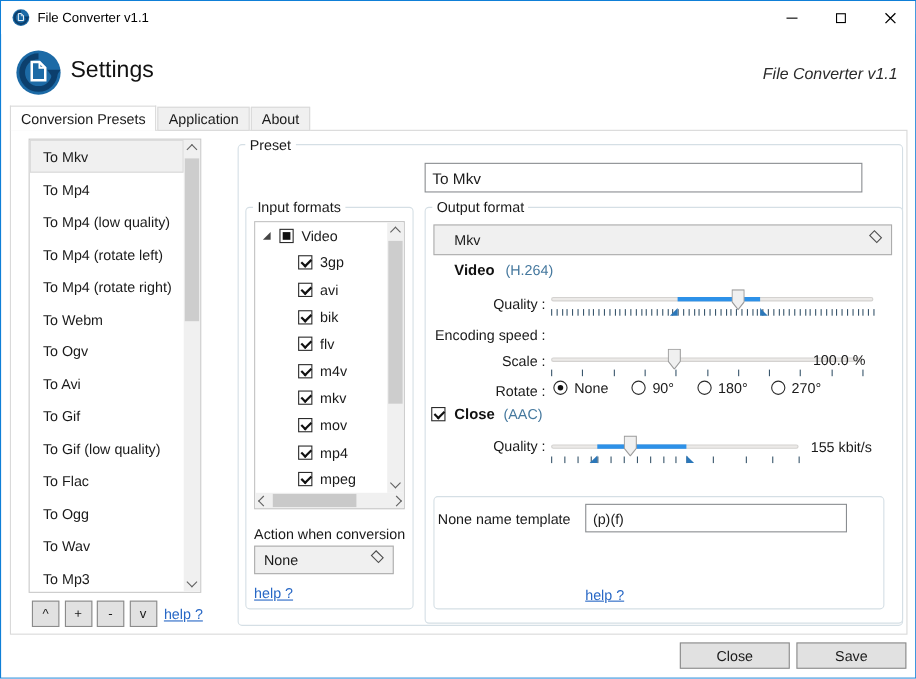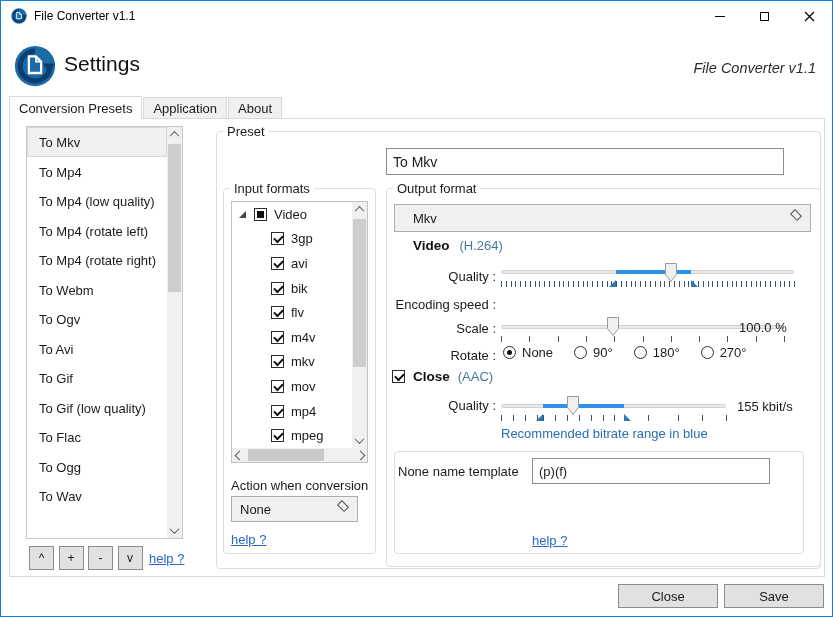--- a/index.html
+++ b/index.html
@@ -137,20 +137,21 @@
         <div class="preset-item">To Mp4 (rotate left)</div>
         <div class="preset-item">To Mp4 (rotate right)</div>
         <div class="preset-item">To Webm</div>
         <div class="preset-item">To Ogv</div>
         <div class="preset-item">To Avi</div>
         <div class="preset-item">To Gif</div>
         <div class="preset-item">To Gif (low quality)</div>
         <div class="preset-item">To Flac</div>
         <div class="preset-item">To Ogg</div>
         <div class="preset-item">To Wav</div>
+        <div class="preset-item">To Mp3</div>
       </div>
     <div class="vbar">
       <div class="sbtn" style="top:0;">
           <span class="chev up"></span>
         </div>
       <div class="thumb" style="top:17px;height:148px;"></div>
       <div class="sbtn" style="bottom:0;">
           <span class="chev down"></span>
         </div>
     </div>
@@ -405,21 +406,20 @@
         <i class="sl-tick" style="left: 89.3%;"></i>
         <i class="sl-tick" style="left: 100%;"></i>
         <i class="sl-tri sl-tri-l" style="left: 18.7%;"></i>
         <i class="sl-tri sl-tri-r" style="left: 54.7%;"></i>
       </div>
       <div class="sl-thumb" style="left: 32%;"><svg width="12" height="19">
           <path d="M0.5 0.5 H11.5 V11.5 L6 18.5 L0.5 11.5 Z" fill="#f0f0f0" stroke="#9a9a9a"></path>
         </svg></div>
     </div>
   <div class="abs" style="left:736px;top:398px;font-size:13px;z-index:2;">155 kbit/s</div>
-  <div class="note">Recommended bitrate range in blue</div>
 
   <div class="group" style="left:393px;top:450px;width:410px;height:103px;"></div>
   <div class="rlabel" style="left:397px;top:463px;width:120px;z-index:2;">None name template</div>
   <input class="textbox" style="left: 531px; top: 457px; width: 238px; height: 26px; font-size: 13px; z-index: 2;" value="(p)(f)">
   <div class="graytext" style="left:397px;top:491px;width:120px;text-align:right;">Input example</div>
   <div class="graytext" style="left:531px;top:491px;">C:\Music\Artist\Album\Song.wav</div>
   <div class="graytext" style="left:397px;top:516px;width:120px;text-align:right;">Output</div>
   <div class="graytext" style="left:531px;top:516px;">C:\Music\Artist\Album\Song.mkv</div>
   <a class="link abs" style="left:531px;top:532px;z-index:2;">help ?</a>
 

